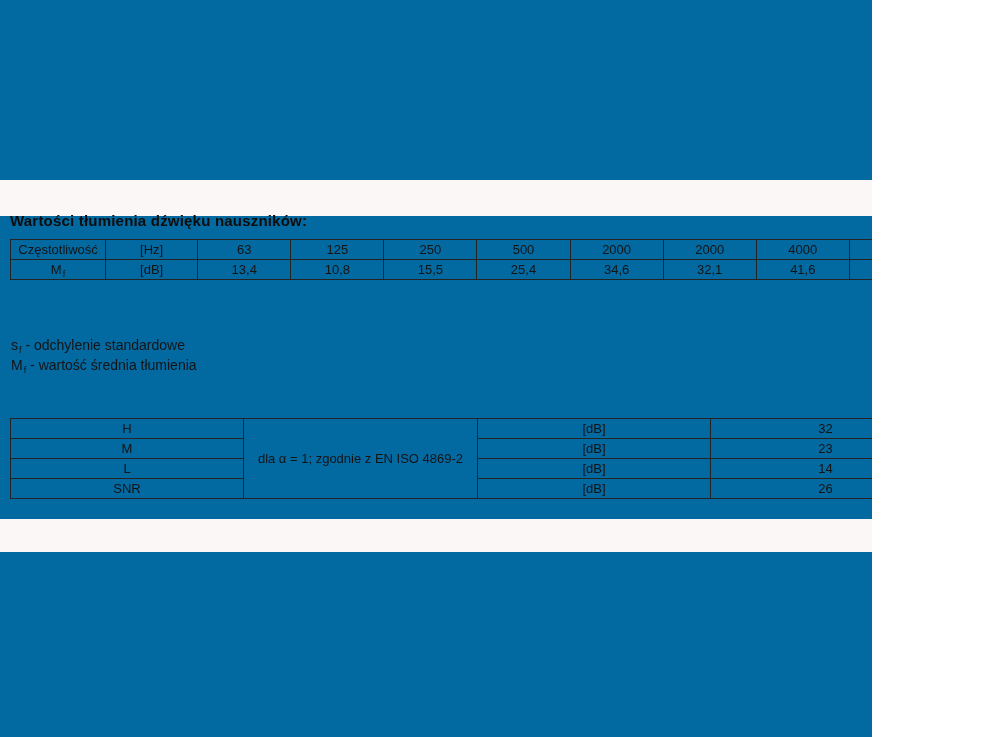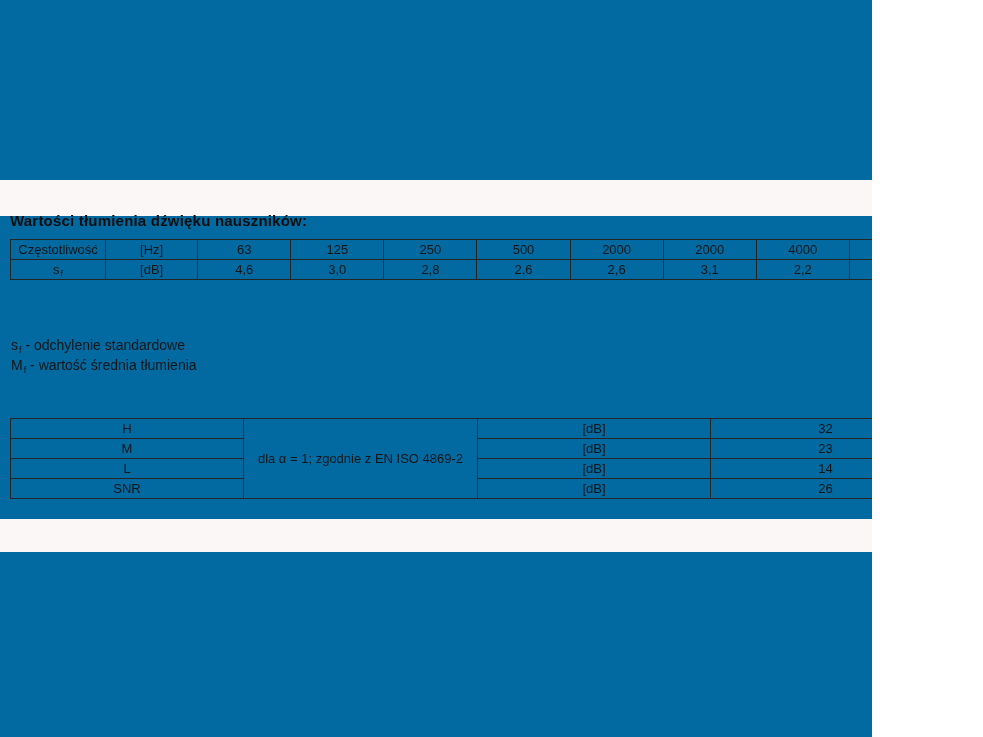--- a/index.html
+++ b/index.html
@@ -110,30 +110,30 @@
         <td>63</td>
         <td>125</td>
         <td>250</td>
         <td>500</td>
         <td>2000</td>
         <td>2000</td>
         <td>4000</td>
         <td>4000</td>
       </tr>
       <tr>
-        <td><span>s</span><span class="sub">f</span></td>
+        <td><span>M</span><span class="sub">f</span></td>
         <td>[dB]</td>
-        <td>4,6</td>
-        <td>3,0</td>
-        <td>2,8</td>
-        <td>2,6</td>
-        <td>2,6</td>
-        <td>3,1</td>
-        <td>2,2</td>
-        <td>4,1</td>
+        <td>13,4</td>
+        <td>10,8</td>
+        <td>15,5</td>
+        <td>25,4</td>
+        <td>34,6</td>
+        <td>32,1</td>
+        <td>41,6</td>
+        <td>37,2</td>
       </tr>
     </tbody>
   </table>
 
   <div id="footnotes">
     <div><span>s</span><span class="sub">f</span><span> - odchylenie standardowe</span></div>
     <div><span>M</span><span class="sub">f</span><span> - wartość średnia tłumienia</span></div>
   </div>
 
   <table id="summary-table">

